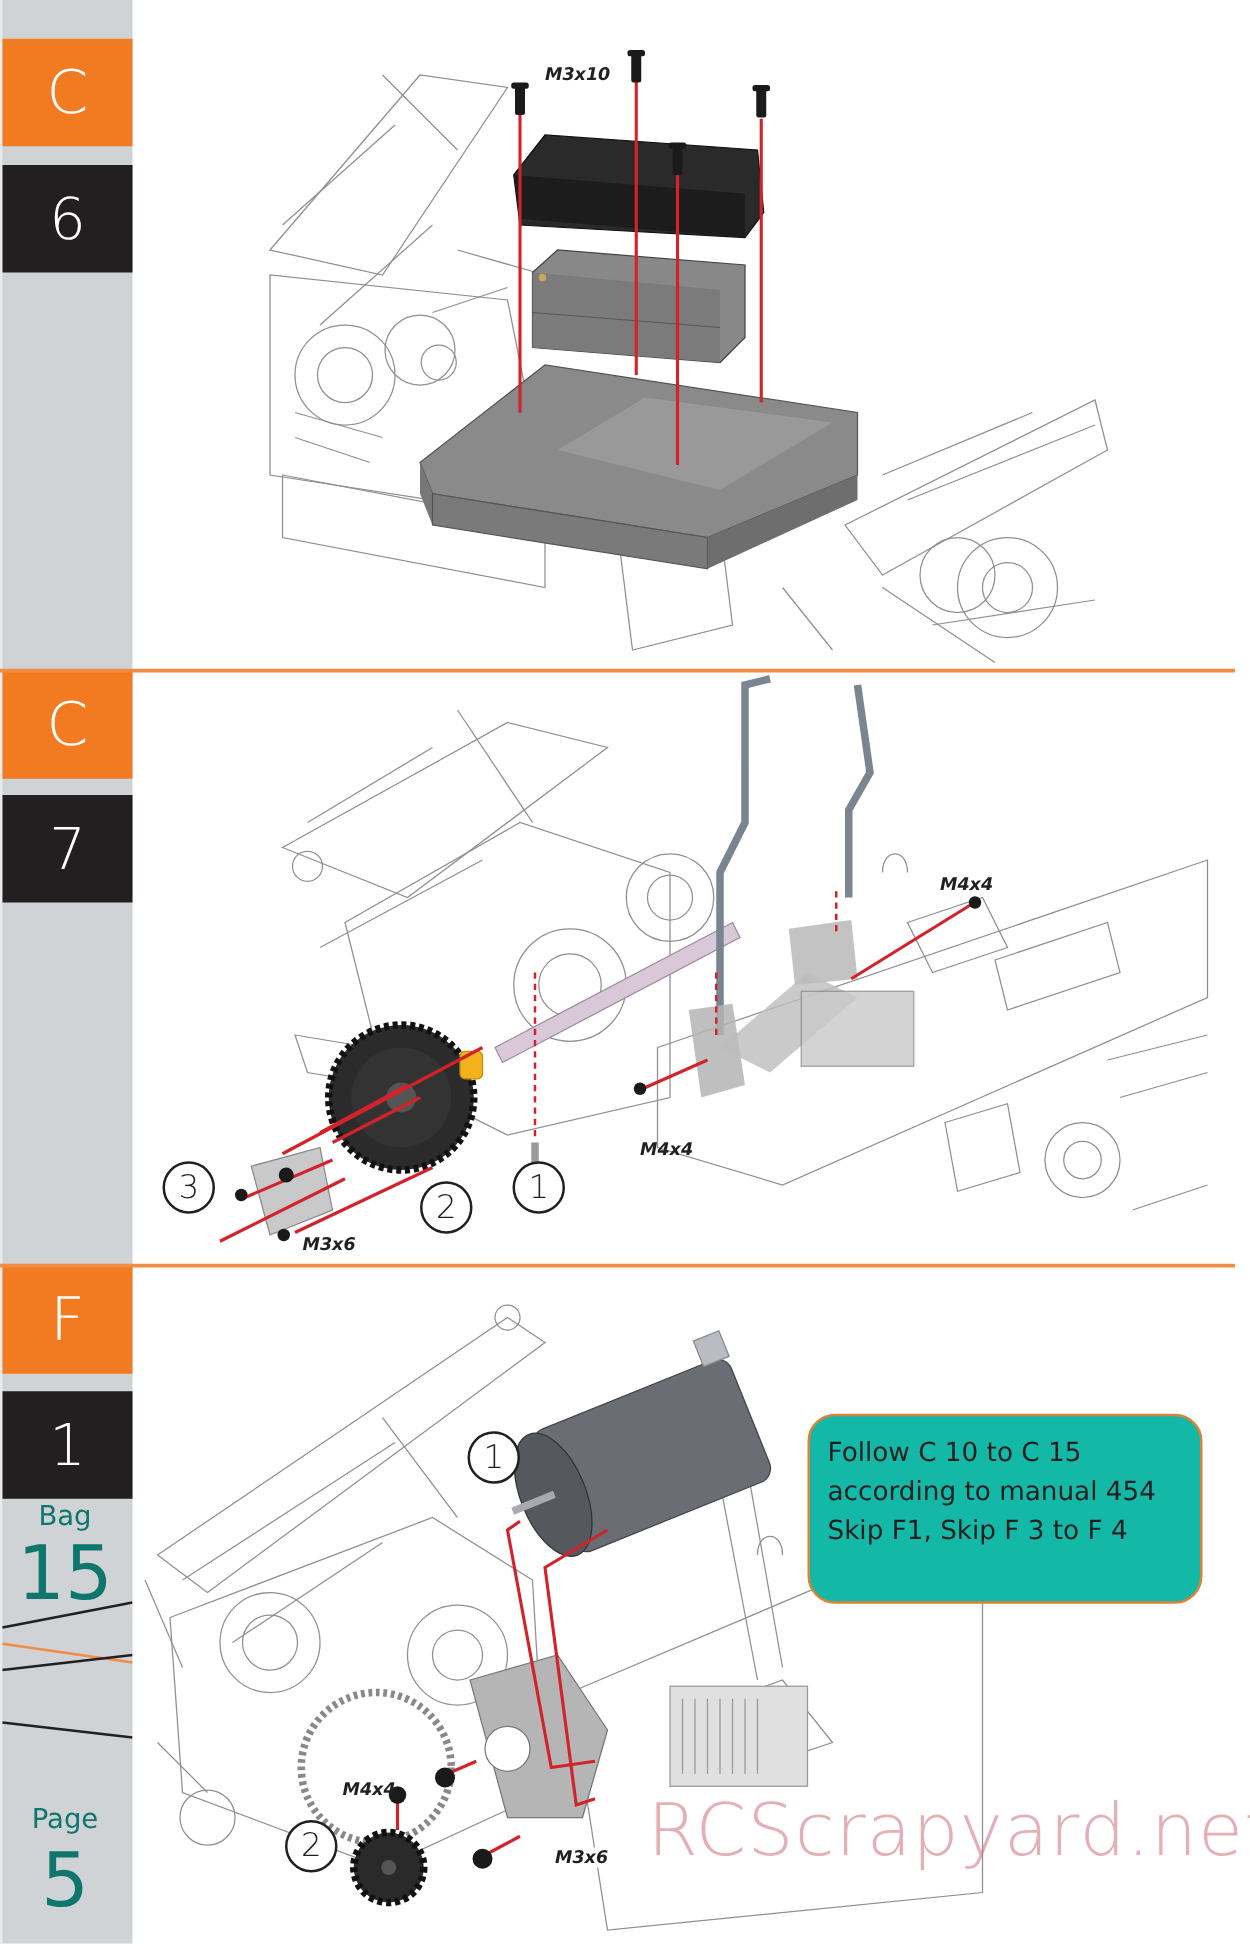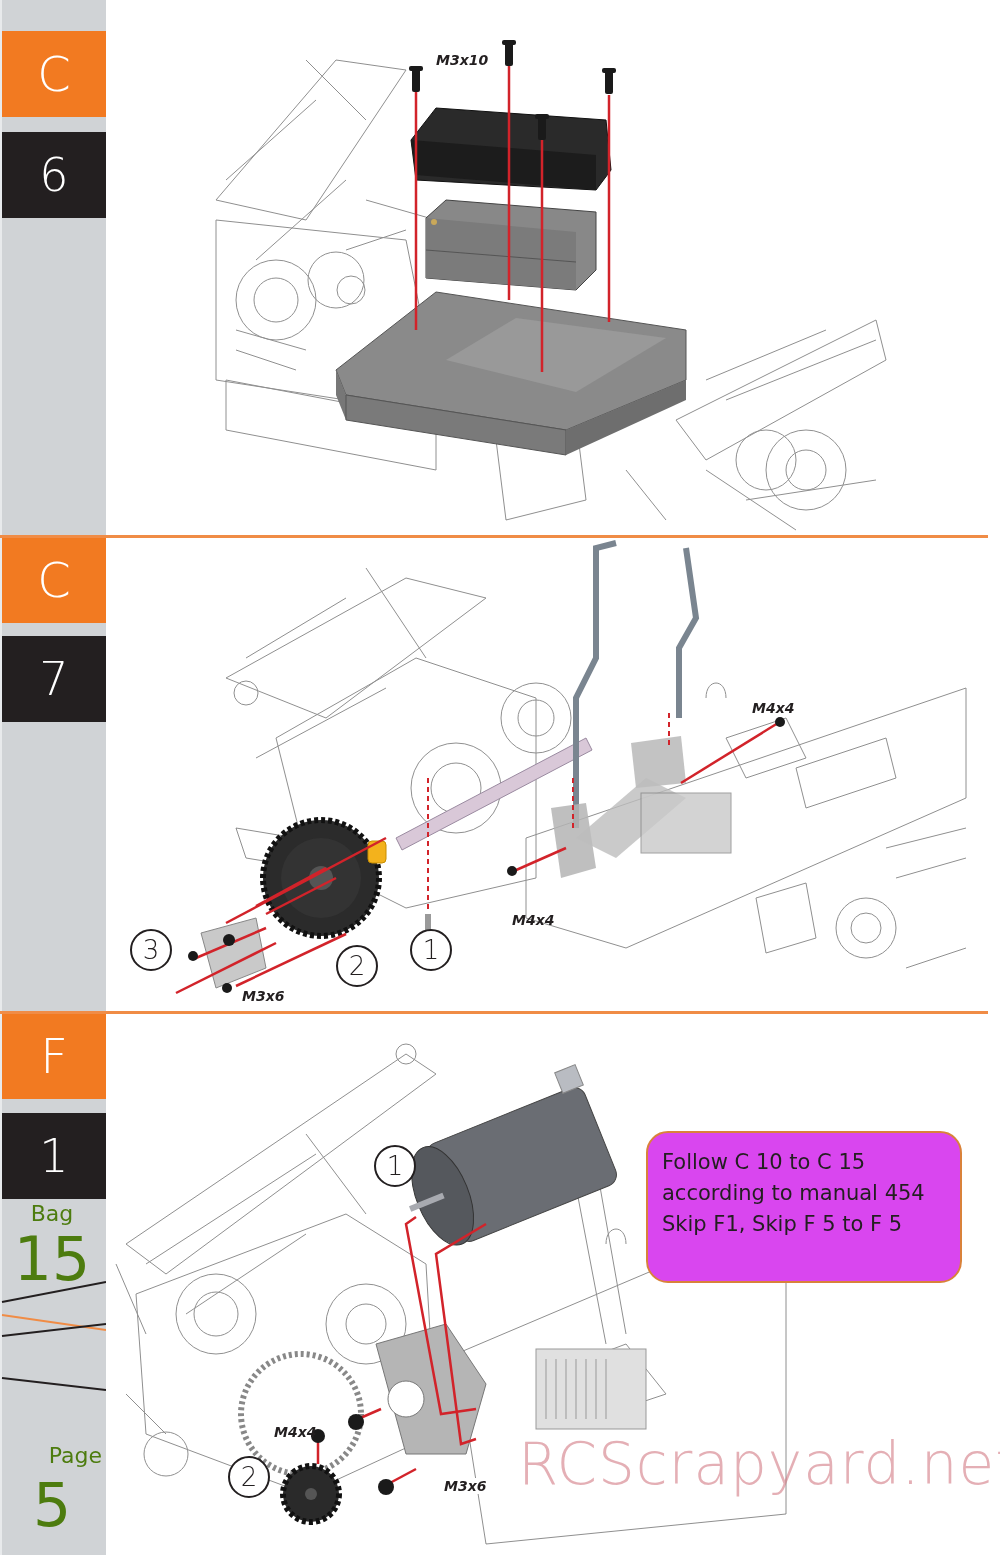--- a/index.html
+++ b/index.html
@@ -15,21 +15,21 @@
     content: ""; position: absolute; left: 0; top: 0; width: 2px; height: 100%; background: #e8eaec;
   }
   .tag {
     position: absolute; left: 2px; width: 104px; color: #ffffff;
     display: flex; align-items: center; justify-content: center;
     font-family: "DejaVu Sans", sans-serif; font-weight: 300;
   }
   .tag.letter { background: #f27a21; height: 86px; font-size: 48px; }
   .tag.num { background: #231f20; height: 86px; font-size: 46px; }
   .side-label {
-    position: absolute; left: 2px; width: 100px; text-align: center; color: #4d7c0f;
+    position: absolute; left: 2px; width: 100px; text-align: center; color: #0f766e;
     font-family: "DejaVu Sans", sans-serif;
   }
   .side-label.small { font-size: 22px; }
   .side-label.big { font-size: 60px; font-weight: 400; line-height: 1; }
   .divider {
     position: absolute; left: 0; width: 988px; height: 3px; background: #f08c46;
   }
   .section {
     position: absolute; left: 106px; width: 880px; overflow: hidden;
   }
@@ -39,21 +39,21 @@
     font-size: 14px; color: #231f20; white-space: nowrap;
   }
   .callout-label.boxed { background: #ffffff; padding: 0 14px 0 14px; }
   .circle-num {
     position: absolute; width: 38px; height: 38px; border: 2px solid #231f20; border-radius: 50%;
     background: #ffffff; display: flex; align-items: center; justify-content: center;
     font-family: "DejaVu Sans", sans-serif; font-size: 26px; font-weight: 300; color: #231f20;
   }
   .note-box {
     position: absolute; left: 646px; top: 1131px; width: 316px; height: 152px;
-    border: 2px solid #d9823a; border-radius: 22px; background: #d946ef; box-sizing: border-box;
+    border: 2px solid #d9823a; border-radius: 22px; background: #14b8a6; box-sizing: border-box;
     padding: 14px 0 0 14px;
   }
   .note-line {
     font-family: "DejaVu Sans", sans-serif; font-size: 21px; line-height: 31px; color: #231f20;
     white-space: nowrap;
   }
   .watermark {
     position: absolute; left: 518px; top: 1430px; font-family: "DejaVu Sans", sans-serif;
     font-size: 58px; color: rgba(205, 110, 120, 0.55); letter-spacing: 1px; white-space: nowrap;
     font-weight: 300;
@@ -76,21 +76,21 @@
 <div class="side-label small" style="top:1201px;">Bag</div>
 <div class="side-label big" style="top:1229px;">15</div>
 
 <svg style="position:absolute;left:0;top:1260px;" width="106" height="140">
   <path d="M2 42 L106 22" stroke="#231f20" stroke-width="2" fill="none"></path>
   <path d="M2 55 L106 70" stroke="#f08c46" stroke-width="2" fill="none"></path>
   <path d="M2 76 L106 64" stroke="#231f20" stroke-width="2" fill="none"></path>
   <path d="M2 118 L106 130" stroke="#231f20" stroke-width="2" fill="none"></path>
 </svg>
 
-<div class="side-label small" style="top:1443px;text-align:right;">Page</div>
+<div class="side-label small" style="top:1443px;">Page</div>
 <div class="side-label big" style="top:1475px;">5</div>
 
 <div class="divider" style="top:535px;"></div>
 <div class="divider" style="top:1011px;"></div>
 
 <div class="section" style="top:0; height:636px;">
   <svg width="880" height="535">
     <g stroke="#6a6a6a" stroke-width="1" fill="none" opacity="0.75">
       <path d="M110 200 L230 60 L300 70 L200 220 Z"></path>
       <path d="M120 180 L210 100 M200 60 L260 120 M150 260 L240 180"></path>
@@ -281,16 +281,16 @@
   </svg>
   <div class="callout-label" style="left:168px; top:410px;">M4x4</div>
   <div class="callout-label boxed" style="left:324px; top:464px;">M3x6</div>
   <div class="circle-num" style="left:268px; top:1145px; top:131px;">1</div>
   <div class="circle-num" style="left:122px; top:442px;">2</div>
 </div>
 
 <div class="note-box">
   <div class="note-line">Follow C 10 to C 15</div>
   <div class="note-line">according to manual 454</div>
-  <div class="note-line">Skip F1, Skip F 5 to F 5</div>
+  <div class="note-line">Skip F1, Skip F 3 to F 4</div>
 </div>
 
 <div class="watermark">RCScrapyard.net</div>
 
 </body></html>

